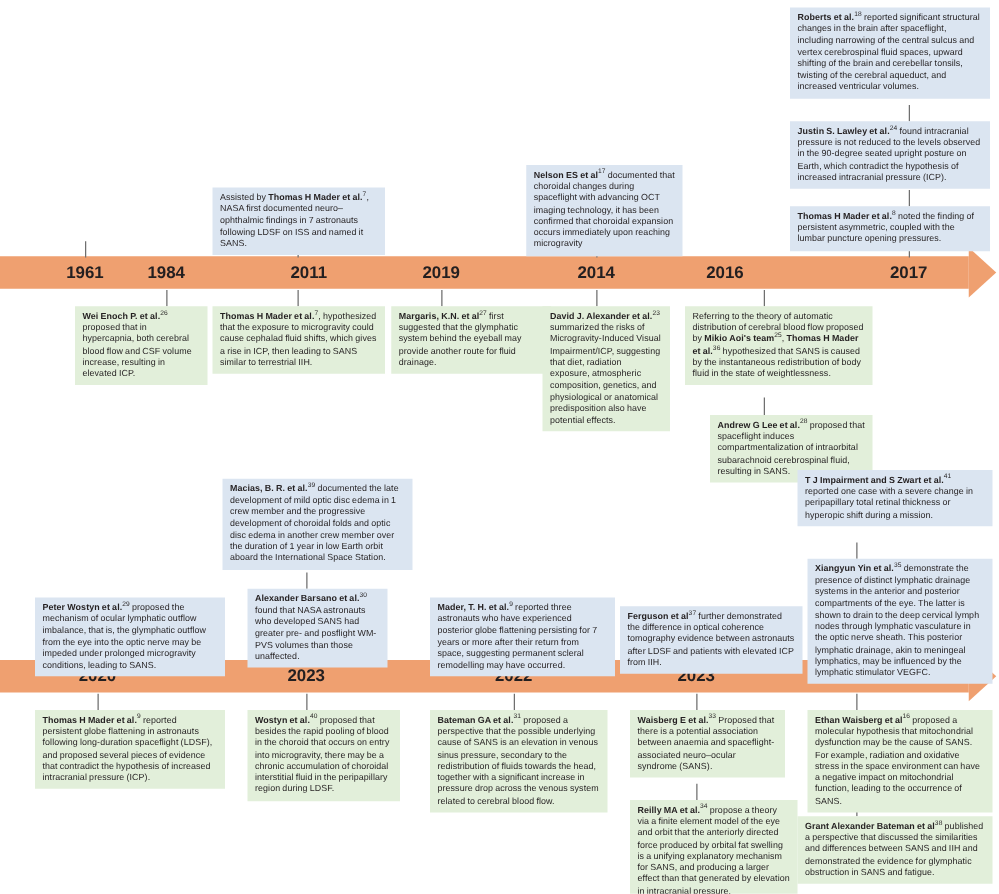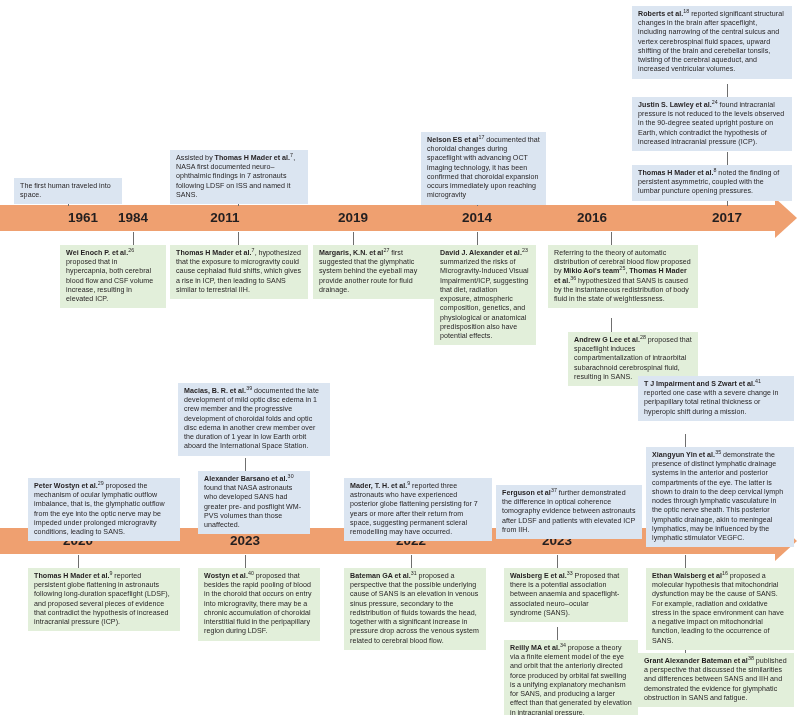--- a/index.html
+++ b/index.html
@@ -76,26 +76,26 @@
 </style>
 </head>
 <body>
 
 <div id="canvas">
 
   <div class="axis-wrap" style="left:0px; top:205px; width:799px;">
     <div class="axis-body" style="width:775px;"></div>
     <div class="axis-head" style="left:775px;"></div>
   </div>
-  <div class="axis-label" style="left:38px; top:205px; width:60px;text-align:right;">1961</div>
+  <div class="axis-label" style="left:38px; top:205px; width:60px;">1961</div>
   <div class="axis-label" style="left:103px; top:205px; width:60px;text-align:center;">1984</div>
-  <div class="axis-label" style="left:195px; top:205px; width:60px;">2011</div>
+  <div class="axis-label" style="left:217px; top:205px; width:60px;">2011</div>
   <div class="axis-label" style="left:323px; top:205px; width:60px;">2019</div>
   <div class="axis-label" style="left:447px; top:205px; width:60px;">2014</div>
-  <div class="axis-label" style="left:562px; top:205px; width:60px;">2016</div>
+  <div class="axis-label" style="left:550px; top:205px; width:60px;">2016</div>
   <div class="axis-label" style="left:697px; top:205px; width:60px;">2017</div>
 
   <div class="axis-wrap" style="left:0px; top:528px; width:799px;">
     <div class="axis-body" style="width:775px;"></div>
     <div class="axis-head" style="left:775px;"></div>
   </div>
   <div class="axis-label" style="left:48px; top:528px; width:60px;">2020</div>
   <div class="axis-label" style="left:215px; top:528px; width:60px;">2023</div>
   <div class="axis-label" style="left:381px; top:528px; width:60px;">2022</div>
   <div class="axis-label" style="left:527px; top:528px; width:60px;">2023</div>
@@ -122,23 +122,20 @@
   <div class="conn" style="left:411px; top:516px; height:13px;"></div>
   <div class="conn" style="left:411px; top:555px; height:13px;"></div>
   <div class="conn" style="left:557px; top:516px; height:13px;"></div>
   <div class="conn" style="left:557px; top:555px; height:13px;"></div>
   <div class="conn" style="left:557px; top:627px; height:13px;"></div>
   <div class="conn" style="left:685px; top:516px; height:13px;"></div>
   <div class="conn" style="left:685px; top:434px; height:13px;"></div>
   <div class="conn" style="left:685px; top:555px; height:13px;"></div>
   <div class="conn" style="left:685px; top:640px; height:13px;"></div>
 
-  <div class="note blue" style="left:14px; top:178px; width:108px;">
-    <span>The first human traveled into space.</span>
-  </div>
 
   <div class="note green" style="left:60px; top:245px; width:106px;">
     <b>Wei Enoch P. et al.</b><sup>26</sup><span> proposed that in hypercapnia, both cerebral blood flow and CSF volume increase, resulting in elevated ICP.</span>
   </div>
 
   <div class="note blue" style="left:170px; top:150px; width:138px;">
     <span>Assisted by </span><b>Thomas H Mader et al.</b><sup>7</sup><span>, NASA first documented neuro–ophthalmic findings in 7 astronauts following LDSF on ISS and named it SANS.</span>
   </div>
 
   <div class="note green" style="left:170px; top:245px; width:138px;">

